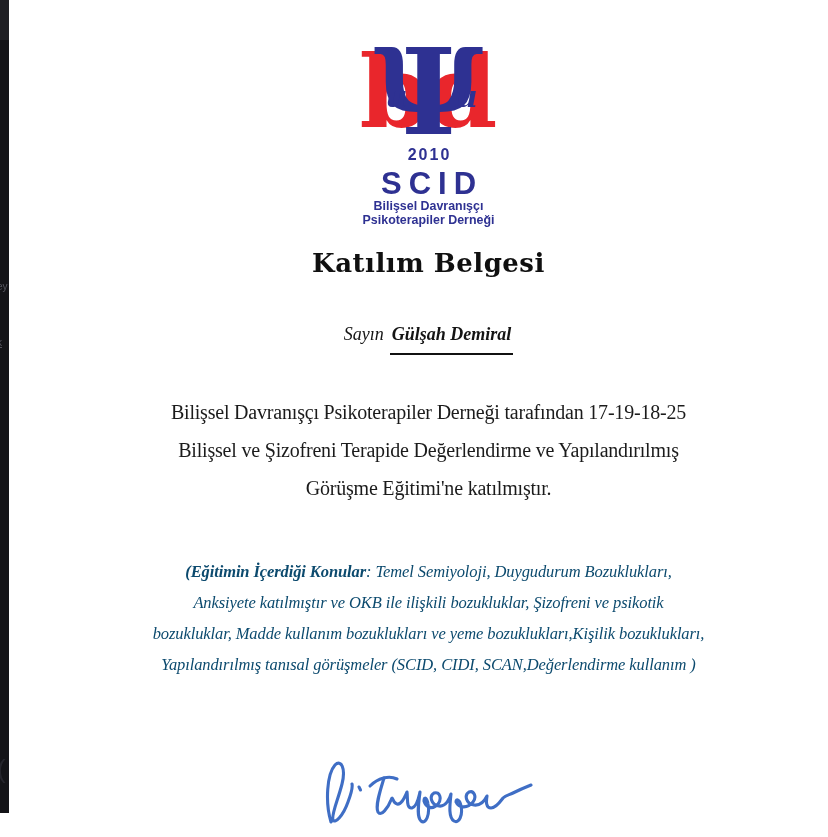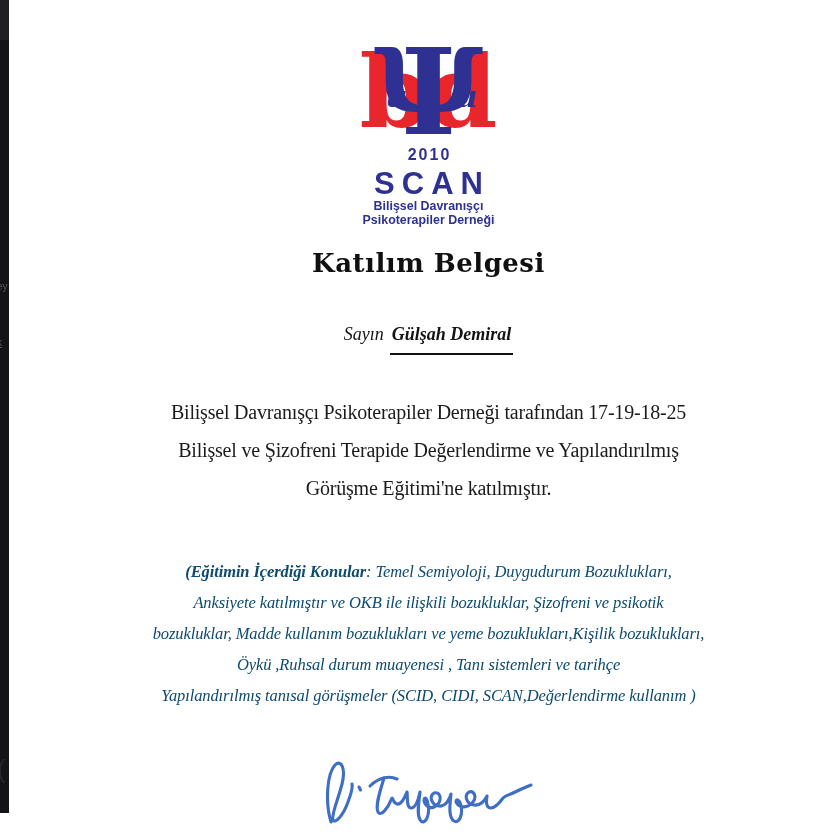--- a/index.html
+++ b/index.html
@@ -110,42 +110,41 @@
 
 <div class="row logo-row">
   <div class="logo-mark">
     <span class="glyph glyph-b">b</span>
     <span class="glyph glyph-psi">Ψ</span>
     <span class="glyph glyph-d">d</span>
     <span class="accent accent-l">u</span>
     <span class="accent accent-r">u</span>
   </div>
   <div class="logo-year">2010</div>
-  <div class="logo-acronym">SCAN</div>
+  <div class="logo-acronym">SCID</div>
   <div class="logo-org">Bilişsel Davranışçı</div>
   <div class="logo-org">Psikoterapiler Derneği</div>
 </div>
 
 <div class="row title-row">Katılım Belgesi</div>
 
 <div class="row salute-row">
   <span>Sayın</span><span class="recipient">Gülşah Demiral</span>
 </div>
 
 <div class="row body-row">
   <div>Bilişsel Davranışçı Psikoterapiler Derneği tarafından 17-19-18-25</div>
   <div>Bilişsel ve Şizofreni Terapide Değerlendirme ve Yapılandırılmış</div>
   <div>Görüşme Eğitimi'ne katılmıştır.</div>
 </div>
 
 <div class="row topics-row">
   <div><span class="lead">(Eğitimin İçerdiği Konular</span><span>: Temel Semiyoloji, Duygudurum Bozuklukları,</span></div>
   <div>Anksiyete katılmıştır ve OKB ile ilişkili bozukluklar, Şizofreni ve psikotik</div>
   <div>bozukluklar, Madde kullanım bozuklukları ve yeme bozuklukları,Kişilik bozuklukları,</div>
-  <div>Öykü ,Ruhsal durum muayenesi , Tanı sistemleri ve tarihçe</div>
   <div>Yapılandırılmış tanısal görüşmeler (SCID, CIDI, SCAN,Değerlendirme kullanım )</div>
 </div>
 
 <div class="row sig-row">
   <svg width="216" height="72" viewBox="0 0 216 72">
     <g fill="none" stroke="#3f6ec5" stroke-width="3.1" stroke-linecap="round" stroke-linejoin="round">
 
       <path d="M 10 64 C 4 44 6 16 14 7 C 20 1 25 10 21 26 C 17 42 10 57 12 62 C 14 66 22 58 27 44 C 30 36 32 30 31 26"></path>
 
       <path d="M 38 29 l 1.5 3"></path>

